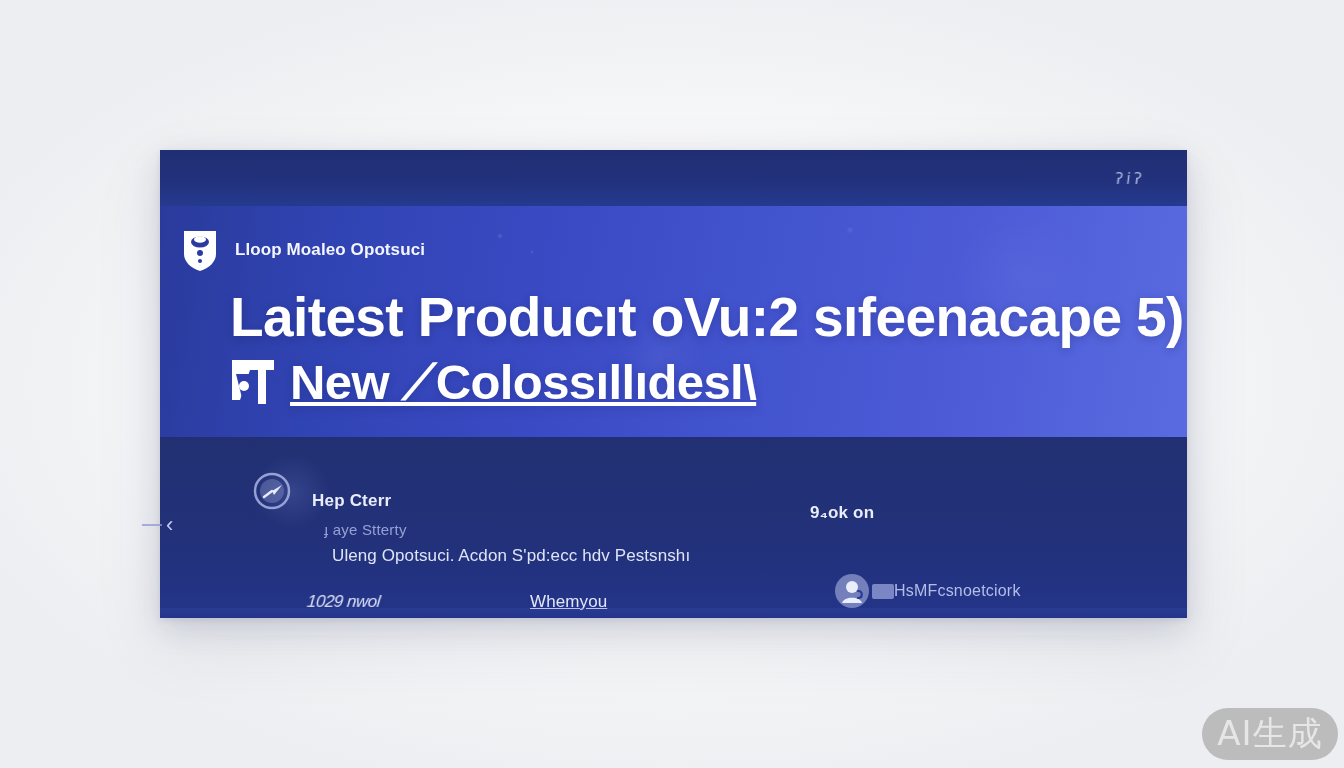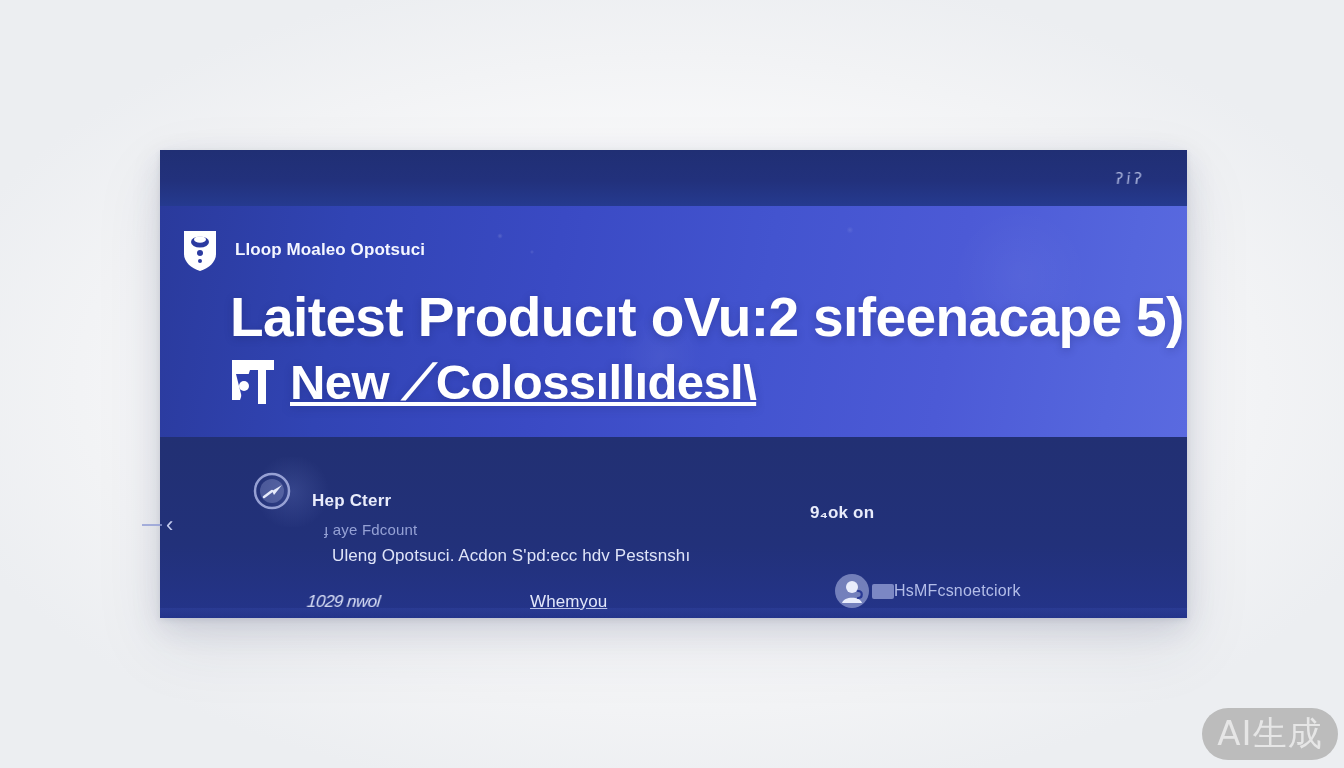--- a/index.html
+++ b/index.html
@@ -381,21 +381,21 @@
       <div class="col-left">
         <div class="col-head-row">
           <svg class="circle-icon" viewBox="0 0 40 40">
             <circle cx="20" cy="20" r="17" fill="none" stroke="#aab4e4" stroke-width="2.5" opacity="0.85"></circle>
             <circle cx="20" cy="20" r="12" fill="#aab4e4" opacity="0.30"></circle>
             <path d="M20 20 L30 14 L22 24 Z" fill="#e7ebfb"></path>
             <path d="M12 26 L20 20" stroke="#e7ebfb" stroke-width="2.5" stroke-linecap="round"></path>
           </svg>
           <span class="col-head-title">Hep Cterr</span>
         </div>
-        <div class="sub-line-dim">ɟ aye Fdcount</div>
+        <div class="sub-line-dim">ɟ aye Stterty</div>
         <div class="sub-line-main">Uleng Opotsuci. Acdon S'pd:ecc hdv Pestsnshı</div>
 
         <div class="bottom-left-row">
           <span class="scribble-text">1029 nwol</span>
           <span class="bottom-word">Whemyou</span>
         </div>
       </div>
 
       <div class="col-right">
         <div class="col-head-row">

